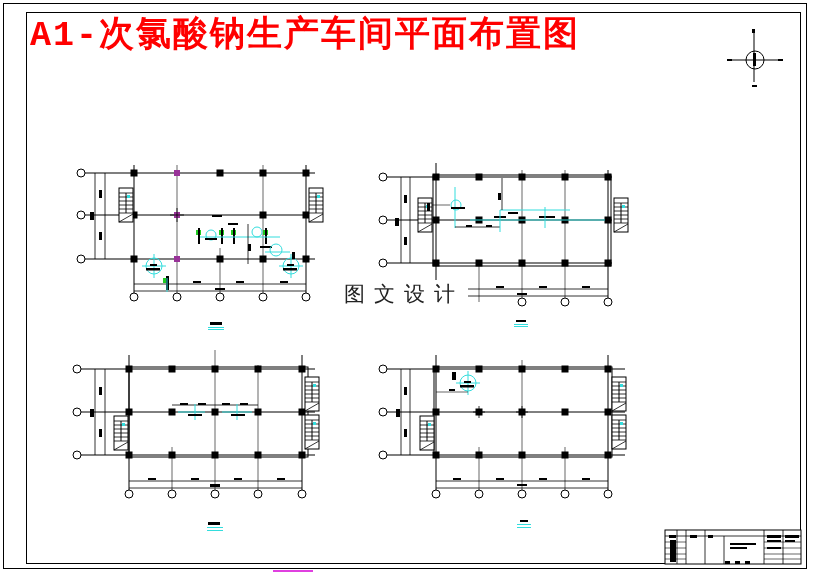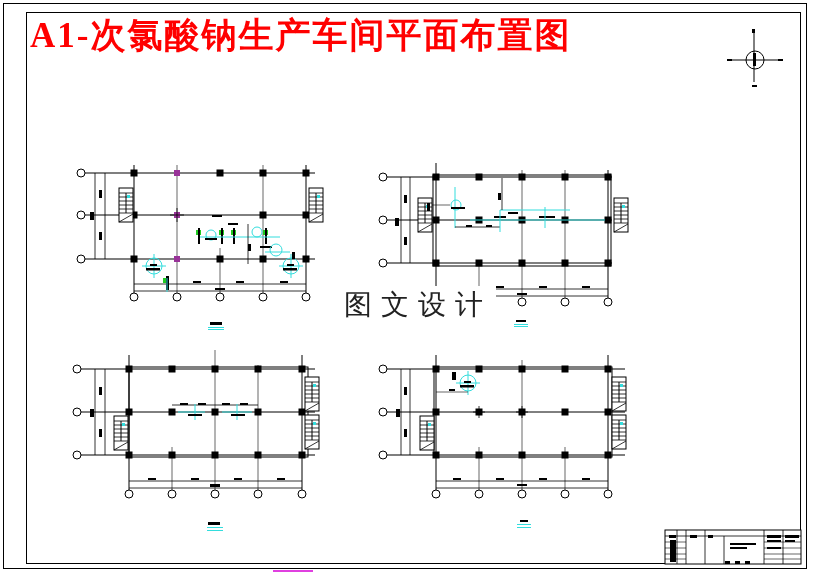--- a/index.html
+++ b/index.html
@@ -1,20 +1,20 @@
 <!DOCTYPE html>
 <html><head>
 <meta charset="utf-8">
 <style>
   html,body{margin:0;padding:0;background:#fff;}
   body{width:813px;height:576px;position:relative;overflow:hidden;font-family:"DejaVu Sans",sans-serif;}
   .outer-frame{position:absolute;left:3px;top:3px;width:804px;height:566px;border:1.5px solid #000;box-sizing:border-box;}
   .inner-frame{position:absolute;left:26px;top:12px;width:775px;height:552px;border:1.5px solid #000;box-sizing:border-box;}
-  .title{position:absolute;left:30px;top:14px;font-family:Liberation Serif, serif;font-size:35px;line-height:44px;color:#f00;font-weight:bold;letter-spacing:2px;white-space:nowrap;}
-  .watermark{position:absolute;left:340px;top:286px;font-family:Liberation Mono, monospace;font-size:28px;color:#222;letter-spacing:9px;background:#fff;padding:0 4px;white-space:nowrap;}
+  .title{position:absolute;left:30px;top:14px;font-family:Liberation Mono, monospace;font-size:35px;line-height:44px;color:#f00;font-weight:bold;letter-spacing:2px;white-space:nowrap;}
+  .watermark{position:absolute;left:340px;top:280px;font-family:Liberation Mono, monospace;font-size:21px;color:#222;letter-spacing:9px;background:#fff;padding:0 4px;white-space:nowrap;}
   svg.drawing{position:absolute;left:0;top:0;}
   .pink-mark{position:absolute;left:273px;top:570px;width:40px;height:2px;background:#e040e0;}
 </style>
 </head>
 <body>
 
 <div class="outer-frame"></div>
 <div class="inner-frame"></div>
 
 <div class="title">A1-次氯酸钠生产车间平面布置图</div>

